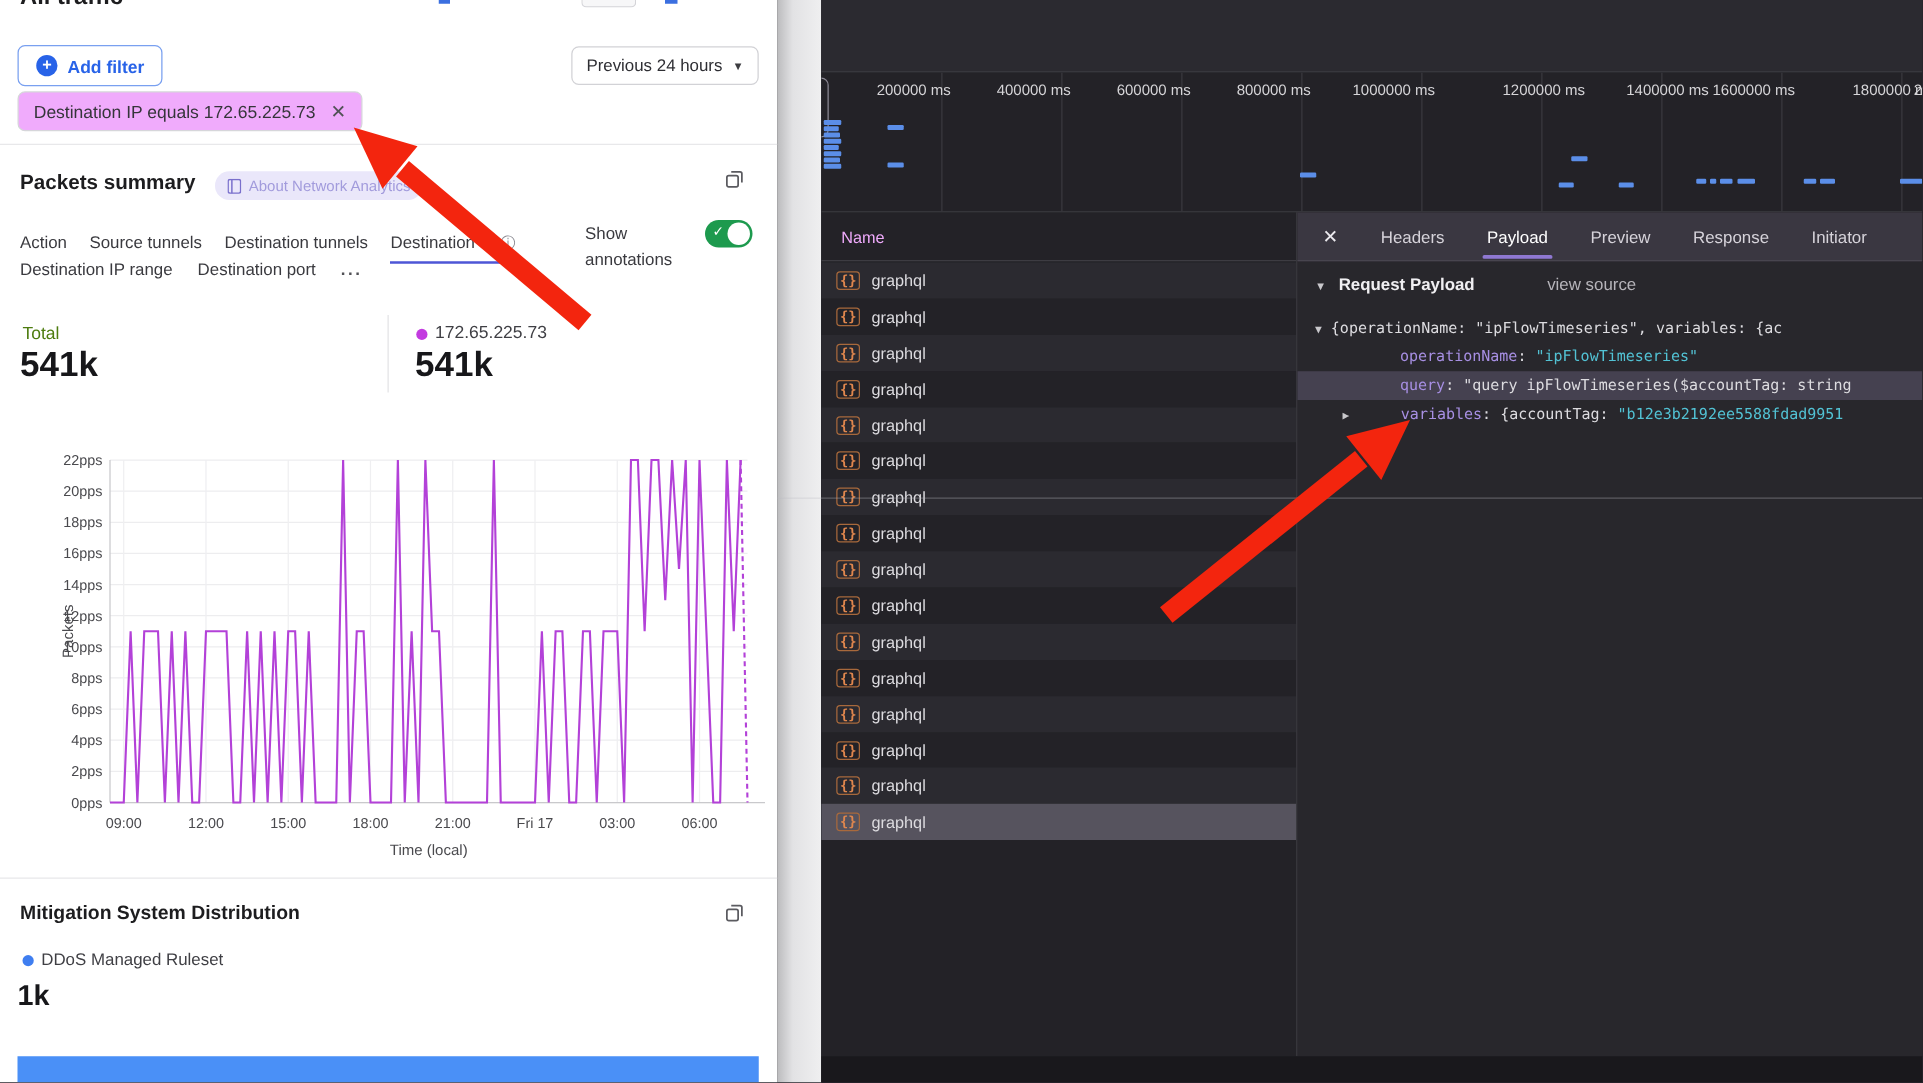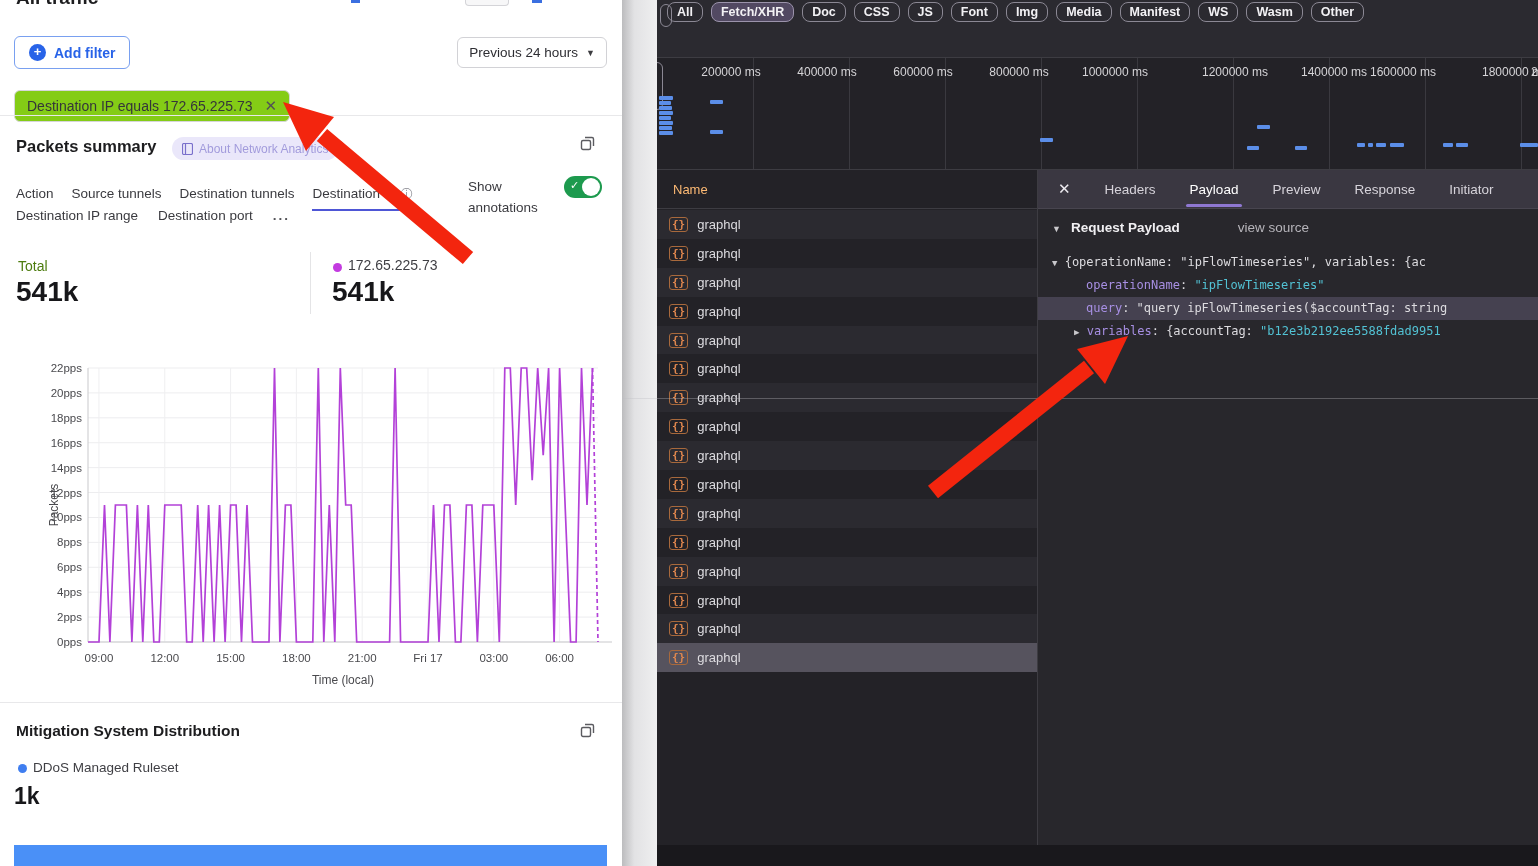--- a/index.html
+++ b/index.html
@@ -19,22 +19,22 @@
     padding:0 14px; border:1px solid #79a0f0; border-radius:6px; background:#fff; cursor:pointer; }
   .add-filter .plus { width:17px; height:17px; border-radius:50%; background:#2863e8; color:#fff;
     font-size:13px; line-height:16px; text-align:center; font-weight:700; }
   .add-filter .lbl { color:#2863e8; font-size:14px; font-weight:600; }
 
   .time-select { left:457px; top:37px; width:150px; height:31px; border:1px solid #d2d2d6; border-radius:6px;
     background:#fff; display:flex; align-items:center; justify-content:center; gap:8px;
     font-size:13.5px; color:#2e2e33; cursor:pointer; }
   .time-select .caret { font-size:9px; color:#3c3c40; }
 
-  .filter-chip { left:14px; top:90px; height:32px; display:inline-flex; align-items:center; gap:12px;
-    padding:0 12px; border:1px solid #d6d6da; border-radius:6px; background:#84cc16; font-size:14px; color:#35353a; }
+  .filter-chip { left:14px; top:73px; height:32px; display:inline-flex; align-items:center; gap:12px;
+    padding:0 12px; border:1px solid #d6d6da; border-radius:6px; background:#f0abfc; font-size:14px; color:#35353a; }
   .filter-chip .x { font-size:15px; color:#515156; cursor:pointer; }
 
   .hdiv { background:#e8e8ea; height:1px; left:0; width:622px; }
 
   .ps-title { left:16px; top:137px; font-size:16.5px; font-weight:700; color:#1d1d1f; }
   .ps-badge { left:172px; top:137px; height:23px; display:flex; align-items:center; gap:6px; padding:0 10px;
     background:#eae7fa; border-radius:12px; color:#a29bdc; font-size:12px; }
   .clock-ic { left:332px; top:136px; color:#a2a2aa; font-size:15px; }
   .popout { color:#5b5b60; }
   .popout-ps { left:580px; top:136px; }
@@ -84,21 +84,21 @@
   .chk-box { width:14px; height:14px; border:1.5px solid #85838c; border-radius:3px; background:#323137; }
 
   .waterfall { left:0; top:58px; width:881px; height:112px; background:#232227; border-bottom:1px solid #3d3c42; overflow:hidden; }
   .wf-grid { position:absolute; top:0; width:1px; height:112px; background:#3a393f; }
   .wf-label { position:absolute; top:7px; font-size:12px; color:#d6d5d8; white-space:nowrap; }
   .wf-mark { position:absolute; height:4px; border-radius:1px; background:#5b8ee8; }
   .wf-frag { position:absolute; left:-6px; top:4px; width:12px; height:48px; border:1.5px solid #8b8894; border-radius:6px; }
 
   .name-panel { left:0; top:170px; width:380px; height:675px; background:#232227; }
   .name-header { position:absolute; left:0; top:0; width:380px; height:39px; border-bottom:1px solid #3d3c42;
-    display:flex; align-items:center; padding-left:16px; font-size:13px; color:#fdba74; }
+    display:flex; align-items:center; padding-left:16px; font-size:13px; color:#f0abfc; }
   .req-rows { position:absolute; left:0; top:40px; width:380px; }
   .req-row { height:28.9px; display:flex; align-items:center; gap:9px; padding-left:12px; cursor:pointer; }
   .req-row.odd { background:#2b2a30; }
   .req-row.even { background:#232227; }
   .req-row.selected { background:#56535e; }
   .req-icon { font-family:"DejaVu Sans Mono", monospace; font-size:11px; font-weight:700; color:#e0874e;
     border:1px solid #a8693c; border-radius:3px; padding:0 2px; line-height:13px; }
   .req-label { font-size:13px; color:#dddce0; }
 
   .vsep { left:380px; top:170px; width:1px; height:675px; background:#3d3c42; }
@@ -116,21 +116,21 @@
   .tri { color:#c9c8cc; font-size:9px; }
   .rp-title { font-size:13.5px; font-weight:700; color:#f0eff2; }
   .view-src { margin-left:48px; font-size:13.5px; color:#b6b4ba; cursor:pointer; }
 
   .code { font-family:"DejaVu Sans Mono", monospace; font-size:12px; white-space:nowrap; color:#dddce0; }
   .cl { position:absolute; height:23px; line-height:23px; width:500px; overflow:hidden; }
   .cl1 { left:0; top:81px; padding-left:14px; }
   .cl2 { left:0; top:104px; padding-left:48px; }
   .cl3 { left:0; top:127px; padding-left:48px; background:#454150; }
   .cl4 { left:0; top:150px; padding-left:36px; }
-  .k { color:#a78fe3; }
+  .k { color:#a78fe3;margin-left:34px; }
   .s { color:#52c2d4; }
   .w { color:#dddce0; }
 
   .faint-line { left:622px; top:398px; width:916px; height:1px; background:rgba(190,190,195,0.35); }
   .dt-bottom { left:657px; top:845px; width:881px; height:21px; background:#19181c; }
 
   #arrows { left:0; top:0; width:1538px; height:866px; pointer-events:none; }
 </style>
 </head>
 <body>
@@ -257,35 +257,20 @@
     <div class="abs legend-dot mit-dot" id="mit-dot" style="background: rgb(63, 126, 240);"></div>
     <div class="abs mit-label">DDoS Managed Ruleset</div>
     <div class="abs mit-value">1k</div>
     <div class="abs mit-bar" id="mit-bar" style="background: rgb(74, 144, 247);"></div>
   </div>
 
   <div id="gap-strip" class="abs"></div>
 
   <div id="devtools" class="abs">
     <div class="abs dt-toolbar">
-      <div class="pill-row" id="pill-row">
-        <span class="pill-frag"></span>
-      <span class="pill">All</span>
-          <span class="pill active">Fetch/XHR</span>
-          <span class="pill">Doc</span>
-          <span class="pill">CSS</span>
-          <span class="pill">JS</span>
-          <span class="pill">Font</span>
-          <span class="pill">Img</span>
-          <span class="pill">Media</span>
-          <span class="pill">Manifest</span>
-          <span class="pill">WS</span>
-          <span class="pill">Wasm</span>
-          <span class="pill">Other</span>
-        </div>
     </div>
 
     <div class="abs waterfall" id="waterfall">
       <span class="wf-frag"></span>
     <span class="wf-grid" style="left: 96px;"></span>
         <span class="wf-label" style="left: 74px; transform: translateX(-50%);">200000 ms</span>
         <span class="wf-grid" style="left: 192px;"></span>
         <span class="wf-label" style="left: 170px; transform: translateX(-50%);">400000 ms</span>
         <span class="wf-grid" style="left: 288px;"></span>
         <span class="wf-label" style="left: 266px; transform: translateX(-50%);">600000 ms</span>

